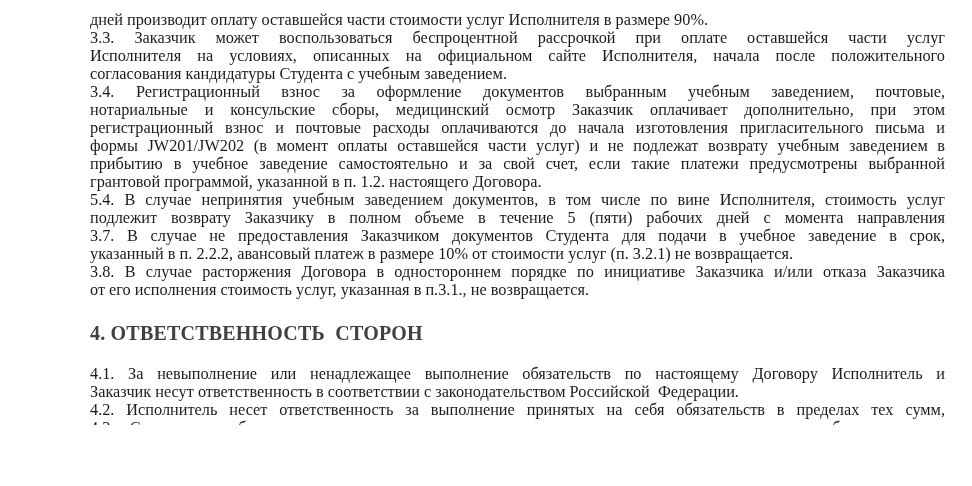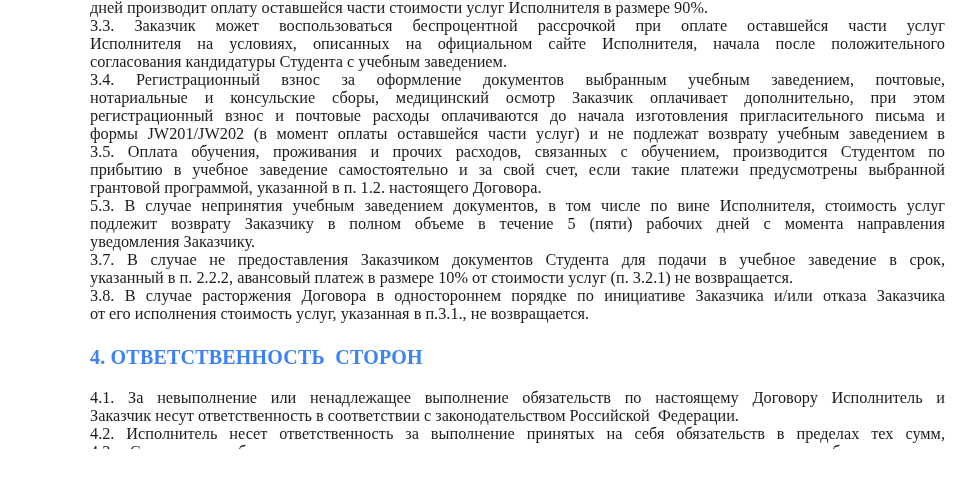--- a/index.html
+++ b/index.html
@@ -5,21 +5,21 @@
   html, body { margin: 0; padding: 0; }
   body {
     width: 972px; height: 486px;
     background: #ffffff;
     overflow: hidden;
     font-family: "Liberation Serif", "DejaVu Serif", serif;
   }
   .page {
     box-sizing: border-box;
     width: 972px; height: 486px;
-    padding: 0 27px 0 90px;
+    padding: 12px 27px 0 90px;
     overflow: hidden;
     color: #1b1b1b;
   }
   .doc { margin-top: -1px; }
   .line {
     display: block;
     font-size: 16.3px;
     line-height: 18px;
     height: 18px;
     overflow: visible;
@@ -34,46 +34,44 @@
     white-space: pre-wrap;
   }
   .heading {
     font-size: 20px;
     font-weight: bold;
     line-height: 26px;
     height: 26px;
     margin: 21px 0 19px 0;
     white-space: pre-wrap;
     letter-spacing: 0.2px;
-    color: #3b82f6;
+    color: #404040;
   }
   .clipped-strip {    
     height: 6px;
     overflow: hidden;
   }
 </style>
 </head>
 <body>
 
 <div class="page">
   <div class="doc">
       <div class="line l">дней производит оплату оставшейся части стоимости услуг Исполнителя в размере 90%.</div>
       <div class="line j">3.3. Заказчик может воспользоваться беспроцентной рассрочкой при оплате оставшейся части услуг</div>
       <div class="line j">Исполнителя на условиях, описанных на официальном сайте Исполнителя, начала после положительного</div>
       <div class="line l">согласования кандидатуры Студента с учебным заведением.</div>
       <div class="line j">3.4. Регистрационный взнос за оформление документов выбранным учебным заведением, почтовые,</div>
       <div class="line j">нотариальные и консульские сборы, медицинский осмотр Заказчик оплачивает дополнительно, при этом</div>
       <div class="line j">регистрационный взнос и почтовые расходы оплачиваются до начала изготовления пригласительного письма и</div>
       <div class="line j">формы JW201/JW202 (в момент оплаты оставшейся части услуг) и не подлежат возврату учебным заведением в</div>
-      <div class="line j">3.5. Оплата обучения, проживания и прочих расходов, связанных с обучением, производится Студентом по</div>
       <div class="line j">прибытию в учебное заведение самостоятельно и за свой счет, если такие платежи предусмотрены выбранной</div>
       <div class="line l">грантовой программой, указанной в п. 1.2. настоящего Договора.</div>
-      <div class="line j">5.3. В случае непринятия учебным заведением документов, в том числе по вине Исполнителя, стоимость услуг</div>
+      <div class="line j">5.4. В случае непринятия учебным заведением документов, в том числе по вине Исполнителя, стоимость услуг</div>
       <div class="line j">подлежит возврату Заказчику в полном объеме в течение 5 (пяти) рабочих дней с момента направления</div>
-      <div class="line l">уведомления Заказчику.</div>
       <div class="line j">3.7. В случае не предоставления Заказчиком документов Студента для подачи в учебное заведение в срок,</div>
       <div class="line l">указанный в п. 2.2.2, авансовый платеж в размере 10% от стоимости услуг (п. 3.2.1) не возвращается.</div>
       <div class="line j">3.8. В случае расторжения Договора в одностороннем порядке по инициативе Заказчика и/или отказа Заказчика</div>
       <div class="line l">от его исполнения стоимость услуг, указанная в п.3.1., не возвращается.</div>
       <div class="heading">4. ОТВЕТСТВЕННОСТЬ  СТОРОН</div>
       <div class="line j">4.1. За невыполнение или ненадлежащее выполнение обязательств по настоящему Договору Исполнитель и</div>
       <div class="line l">Заказчик несут ответственность в соответствии с законодательством Российской  Федерации.</div>
       <div class="line j">4.2. Исполнитель несет ответственность за выполнение принятых на себя обязательств в пределах тех сумм,</div>
       <div class="clipped-strip">
         <div class="line j">4.3. Стороны освобождаются от ответственности за частичное или полное неисполнение обязательств по</div>

